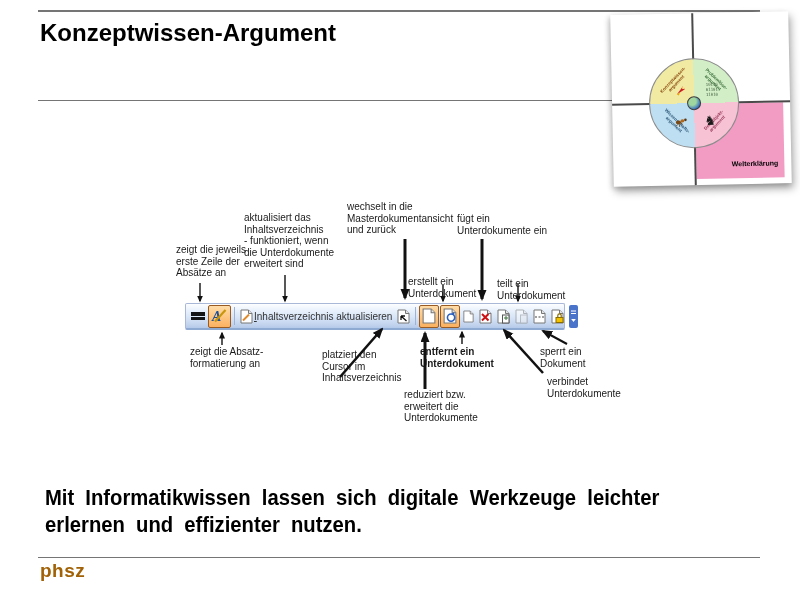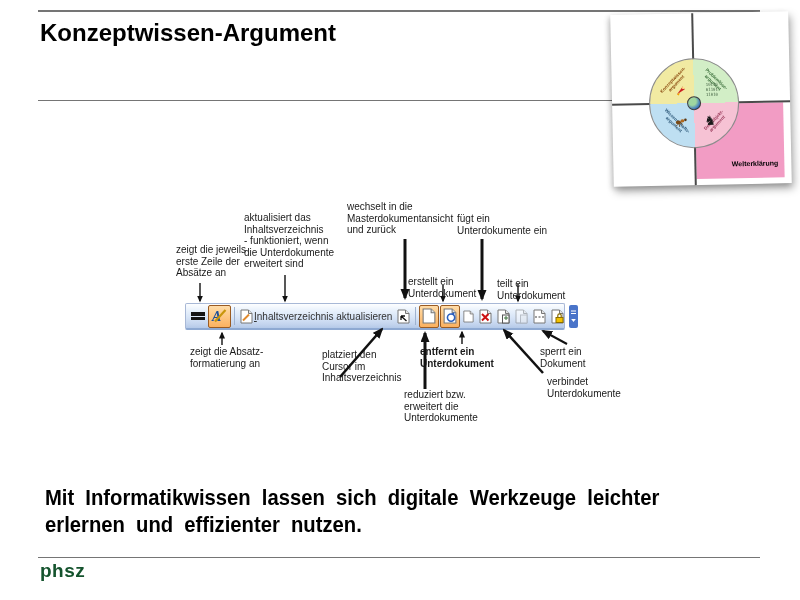--- a/index.html
+++ b/index.html
@@ -68,21 +68,21 @@
   .fbar{width:14px;height:3.5px;background:#141414;margin:1px 0;}
   
   .statement{
     position:absolute;left:45px;top:484px;width:760px;
     font-size:22px;font-weight:bold;color:#000;line-height:27px;
     white-space:pre-line;word-spacing:6px;
     transform:scaleX(0.92);transform-origin:left top;
   }
   .phsz{
     position:absolute;left:40px;top:560px;
-    font-size:19px;font-weight:bold;color:#14532d;letter-spacing:0.5px;
+    font-size:19px;font-weight:bold;color:#a16207;letter-spacing:0.5px;
   }
 </style>
 </head>
 <body>
 
 <div class="slide">
 
   <div class="rule rule-top"></div>
   <h1 class="title">Konzeptwissen-Argument</h1>
   <div class="rule rule-mid"></div>

